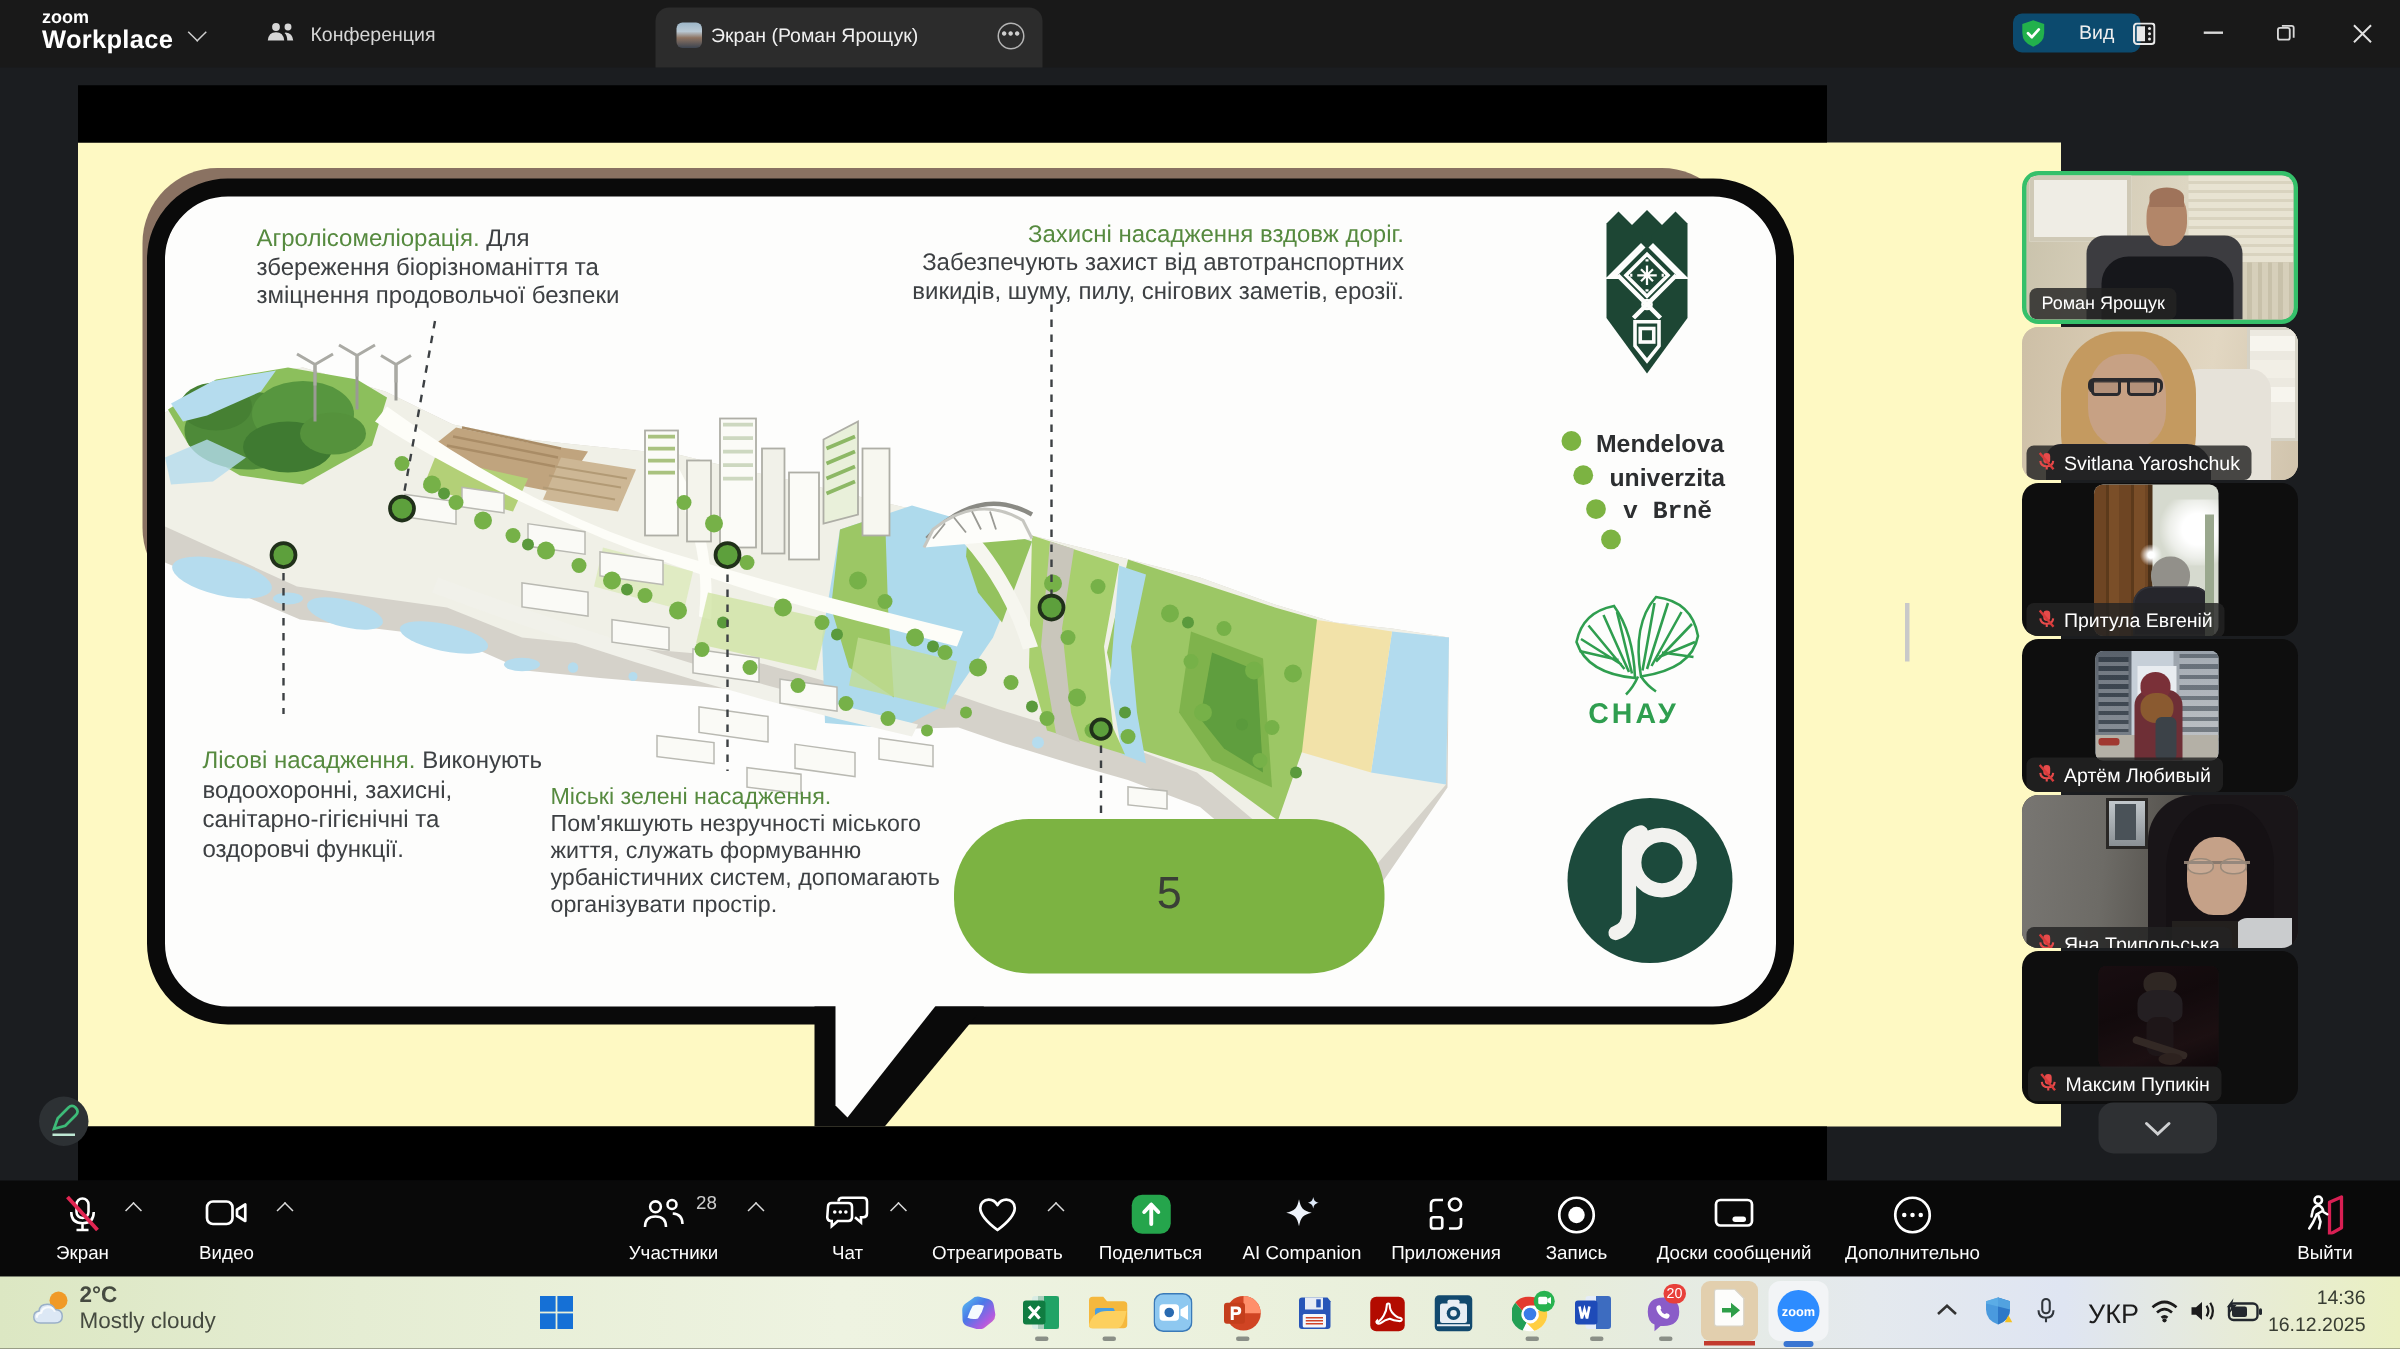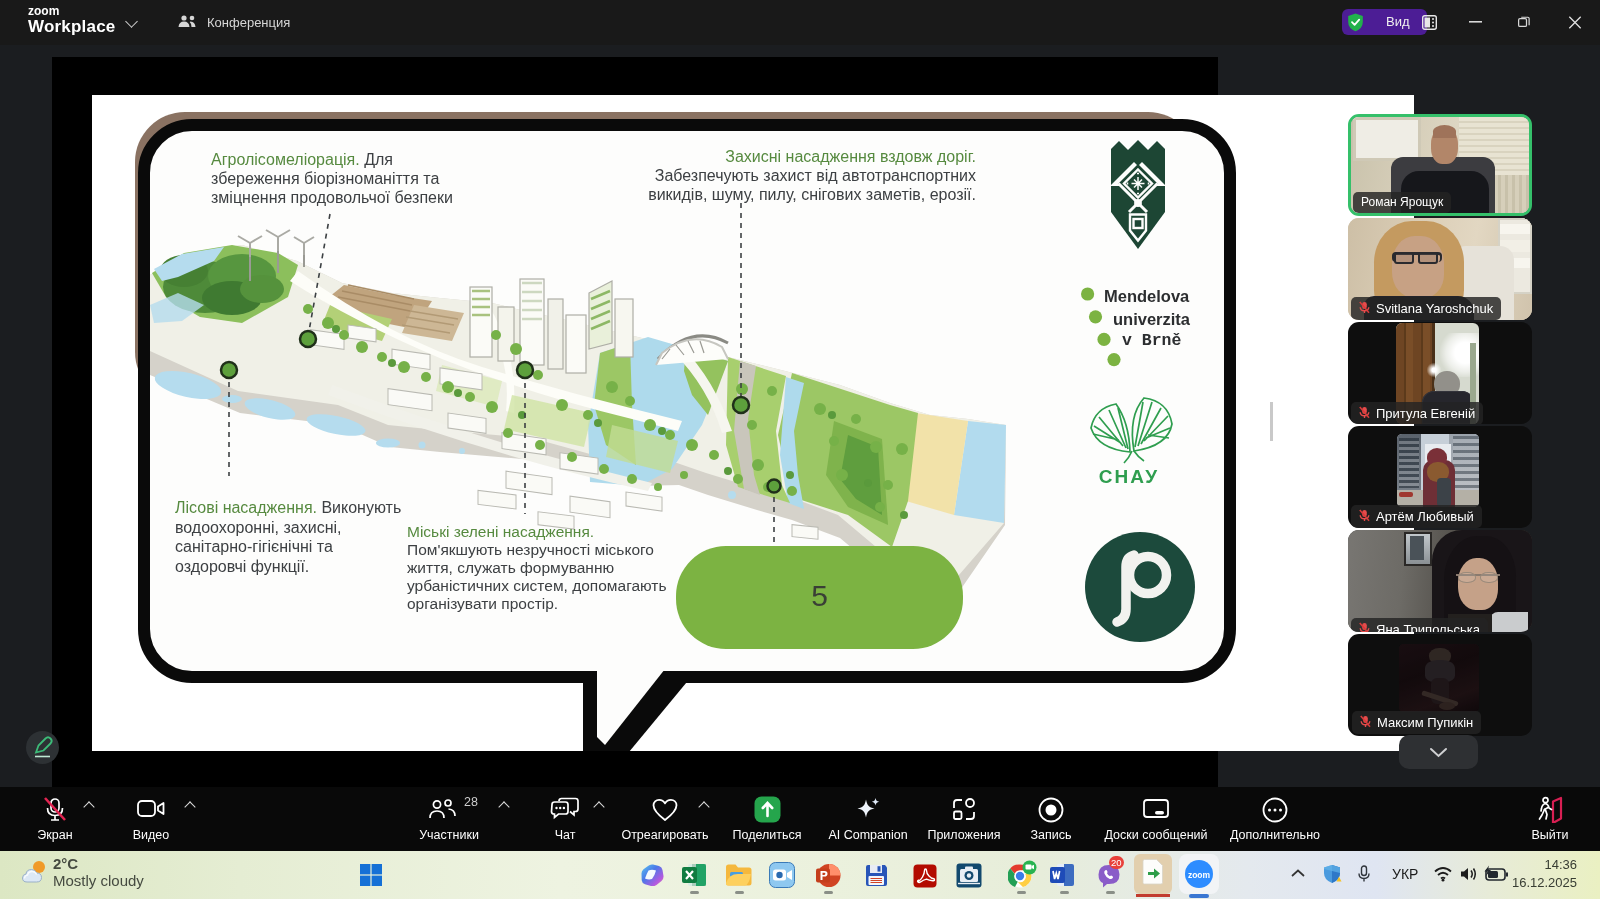--- a/index.html
+++ b/index.html
@@ -9,26 +9,26 @@
   #topbar { position:absolute; left:0; top:0; width:1600px; height:45px; background:#191919; }
   #zoomlogo { position:absolute; left:28px; top:5px; color:#fff; }
   #zoomlogo .z1 { font-size:12px; font-weight:bold; line-height:13px; }
   #zoomlogo .z2 { font-size:17px; font-weight:bold; line-height:18px; letter-spacing:0.2px; }
   .chev-dn { width:9px; height:9px; border-right:1.6px solid #cfcfcf; border-bottom:1.6px solid #cfcfcf; transform:rotate(45deg); display:inline-block; }
   #tab1 { position:absolute; left:177px; top:14px; color:#d6d6d6; font-size:13px; }
   #activetab { position:absolute; left:437px; top:5px; width:258px; height:40px; background:#2c2c2c; border-radius:9px 9px 0 0; }
   #activetab .ttl { position:absolute; left:37px; top:11px; color:#f0f0f0; font-size:13px; }
   #activetab .ava { position:absolute; left:14px; top:10px; width:17px; height:17px; border-radius:4px; background:linear-gradient(180deg,#9db6c8 0%,#b9c9d4 35%,#8e7462 60%,#3c4450 100%); }
   #activetab .dots { position:absolute; left:228px; top:10px; width:18px; height:18px; border:1.5px solid #b5b5b5; border-radius:50%; color:#cfcfcf; font-size:11px; line-height:14px; text-align:center; letter-spacing:0.5px;}
-  #vidpill { position:absolute; left:1342px; top:9px; width:85px; height:26px; background:#4c1d95; border-radius:6px; }
+  #vidpill { position:absolute; left:1342px; top:9px; width:85px; height:26px; background:#0c4a6e; border-radius:6px; }
   #vidpill .lbl { position:absolute; left:44px; top:5px; color:#efefef; font-size:13px; }
   .wbtn { position:absolute; top:0; width:14px; height:45px; color:#d8d8d8; }
   
   #share { position:absolute; left:52px; top:57px; width:1166px; height:730px; background:#000; }
-  #slide { position:absolute; left:0; top:38px; width:1322px; height:656px; background:#ffffff; overflow:hidden;margin-left:40px; }
+  #slide { position:absolute; left:0; top:38px; width:1322px; height:656px; background:#fef9c3; overflow:hidden; }
   #brown { position:absolute; left:43px; top:17px; width:1063px; height:290px; background:#8a7262; border-radius:50px; }
   #bubble { position:absolute; left:46px; top:24px; width:1098px; height:564px; background:#fdfdfc; border:12px solid #0a0a0a; border-radius:54px; }
   #pill5 { position:absolute; left:584px; top:451px; width:287px; height:103px; background:#7cb342; border-radius:50px; color:#3a3f36; font-size:30px; text-align:center; line-height:100px; }
   .sltxt { position:absolute; color:#3d4043; }
   .grn { color:#568a3f; }
   #t1 { left:119px; top:55px; font-size:16px; line-height:19px; width:330px; }
   #t2 { left:524px; top:52px; font-size:16px; line-height:19px; width:360px;text-align:right; }
   #t3 { left:83px; top:403px; font-size:16px; line-height:19.5px; width:290px; }
   #t4 { left:315px; top:428px; font-size:15.5px; line-height:18px; width:360px; }
   
@@ -65,20 +65,25 @@
     </div>
   <span class="chev-dn" style="position:absolute;left:127px;top:17px;"></span>
   <div id="tab1"><svg width="22" height="16" viewBox="0 0 22 16" style="vertical-align:-3px;margin-right:8px;">
         <g fill="#d6d6d6">
           <circle cx="7" cy="4" r="2.6"></circle>
           <path d="M1.5 13 q0.5-5.5 5.5-5.5 q5 0 5.5 5.5 z"></path>
           <circle cx="15" cy="4" r="2.3"></circle>
           <path d="M13.5 7.6 q4.5 0.4 5 5.4 l-4 0 q0-3.5-1.8-5z"></path>
         </g>
       </svg>Конференция</div>
+  <div id="activetab">
+    <div class="ava"></div>
+    <div class="ttl">Экран (Роман Ярощук)</div>
+    <div class="dots">•••</div>
+  </div>
   <div id="vidpill">
     <svg width="17" height="19" viewBox="0 0 17 19" style="position:absolute;left:5px;top:4px;">
         <path d="M8.5 0.5 L15.8 3 L15.8 9 Q15.8 15.5 8.5 18.2 Q1.2 15.5 1.2 9 L1.2 3 Z" fill="#22b14c"></path>
         <path d="M5 9.2 L7.6 11.8 L12.2 6.6" stroke="#fff" stroke-width="1.8" fill="none" stroke-linecap="round" stroke-linejoin="round"></path>
       </svg>
     <div class="lbl">Вид</div>
     <svg width="15" height="15" viewBox="0 0 15 15" style="position:absolute;left:80px;top:6px;">
         <rect x="0.7" y="0.7" width="13.6" height="13.6" rx="2" fill="none" stroke="#e8e8e8" stroke-width="1.4"></rect>
         <rect x="2.5" y="2.5" width="5.5" height="10" fill="#e8e8e8"></rect>
         <circle cx="11" cy="4" r="1" fill="#e8e8e8"></circle>
@@ -742,21 +747,21 @@
     <path d="M10 1 L18 3.5 L18 9 Q18 16 10 19 z" fill="#2e78c8"></path>
     <path d="M10 1 L18 3.5 L18 9 L2 5 L2 3.5 Z" fill="#63b4ea" opacity="0.7"></path>
     <path d="M14.5 17.5 L19.5 17.5 L17 12.8 Z" fill="#f5c122"></path>
   </svg>
   <svg style="position:absolute;left:1357px;top:14px;" width="14" height="18" viewBox="0 0 14 18">
     <g stroke="#30353c" stroke-width="1.4" fill="none">
         <rect x="4.5" y="1" width="5" height="9.5" rx="2.5"></rect>
         <path d="M2 8.5 q0 5 5 5 q5 0 5-5 M7 13.5 L7 16.5"></path>
       </g>
   </svg>
-  <div style="position:absolute;left:1392px;top:15px;font-size:14px;color:#1c1c1c;">УКР</div>
+  <div style="position:absolute;left:1392px;top:15px;font-size:18px;color:#1c1c1c;">УКР</div>
   <svg style="position:absolute;left:1433px;top:15px;" width="20" height="16" viewBox="0 0 20 16">
     <path d="M2 5.5 Q10 -1.5 18 5.5 M5 9 Q10 4.5 15 9 M8 12.5 Q10 10.8 12 12.5" stroke="#1c1c1c" stroke-width="1.8" fill="none"></path>
     <circle cx="10" cy="14.2" r="1.4" fill="#1c1c1c"></circle>
   </svg>
   <svg style="position:absolute;left:1459px;top:14px;" width="20" height="18" viewBox="0 0 20 18">
     <path d="M2 6.5 L5 6.5 L9 3 L9 15 L5 11.5 L2 11.5 Z" fill="#1c1c1c"></path>
     <path d="M12 5.5 Q14.5 9 12 12.5 M14.5 3.5 Q18 9 14.5 14.5" stroke="#1c1c1c" stroke-width="1.5" fill="none"></path>
   </svg>
   <svg style="position:absolute;left:1482px;top:13px;" width="26" height="18" viewBox="0 0 26 18">
     <rect x="4" y="5" width="19" height="11" rx="3" stroke="#23282e" stroke-width="1.6" fill="none"></rect>

